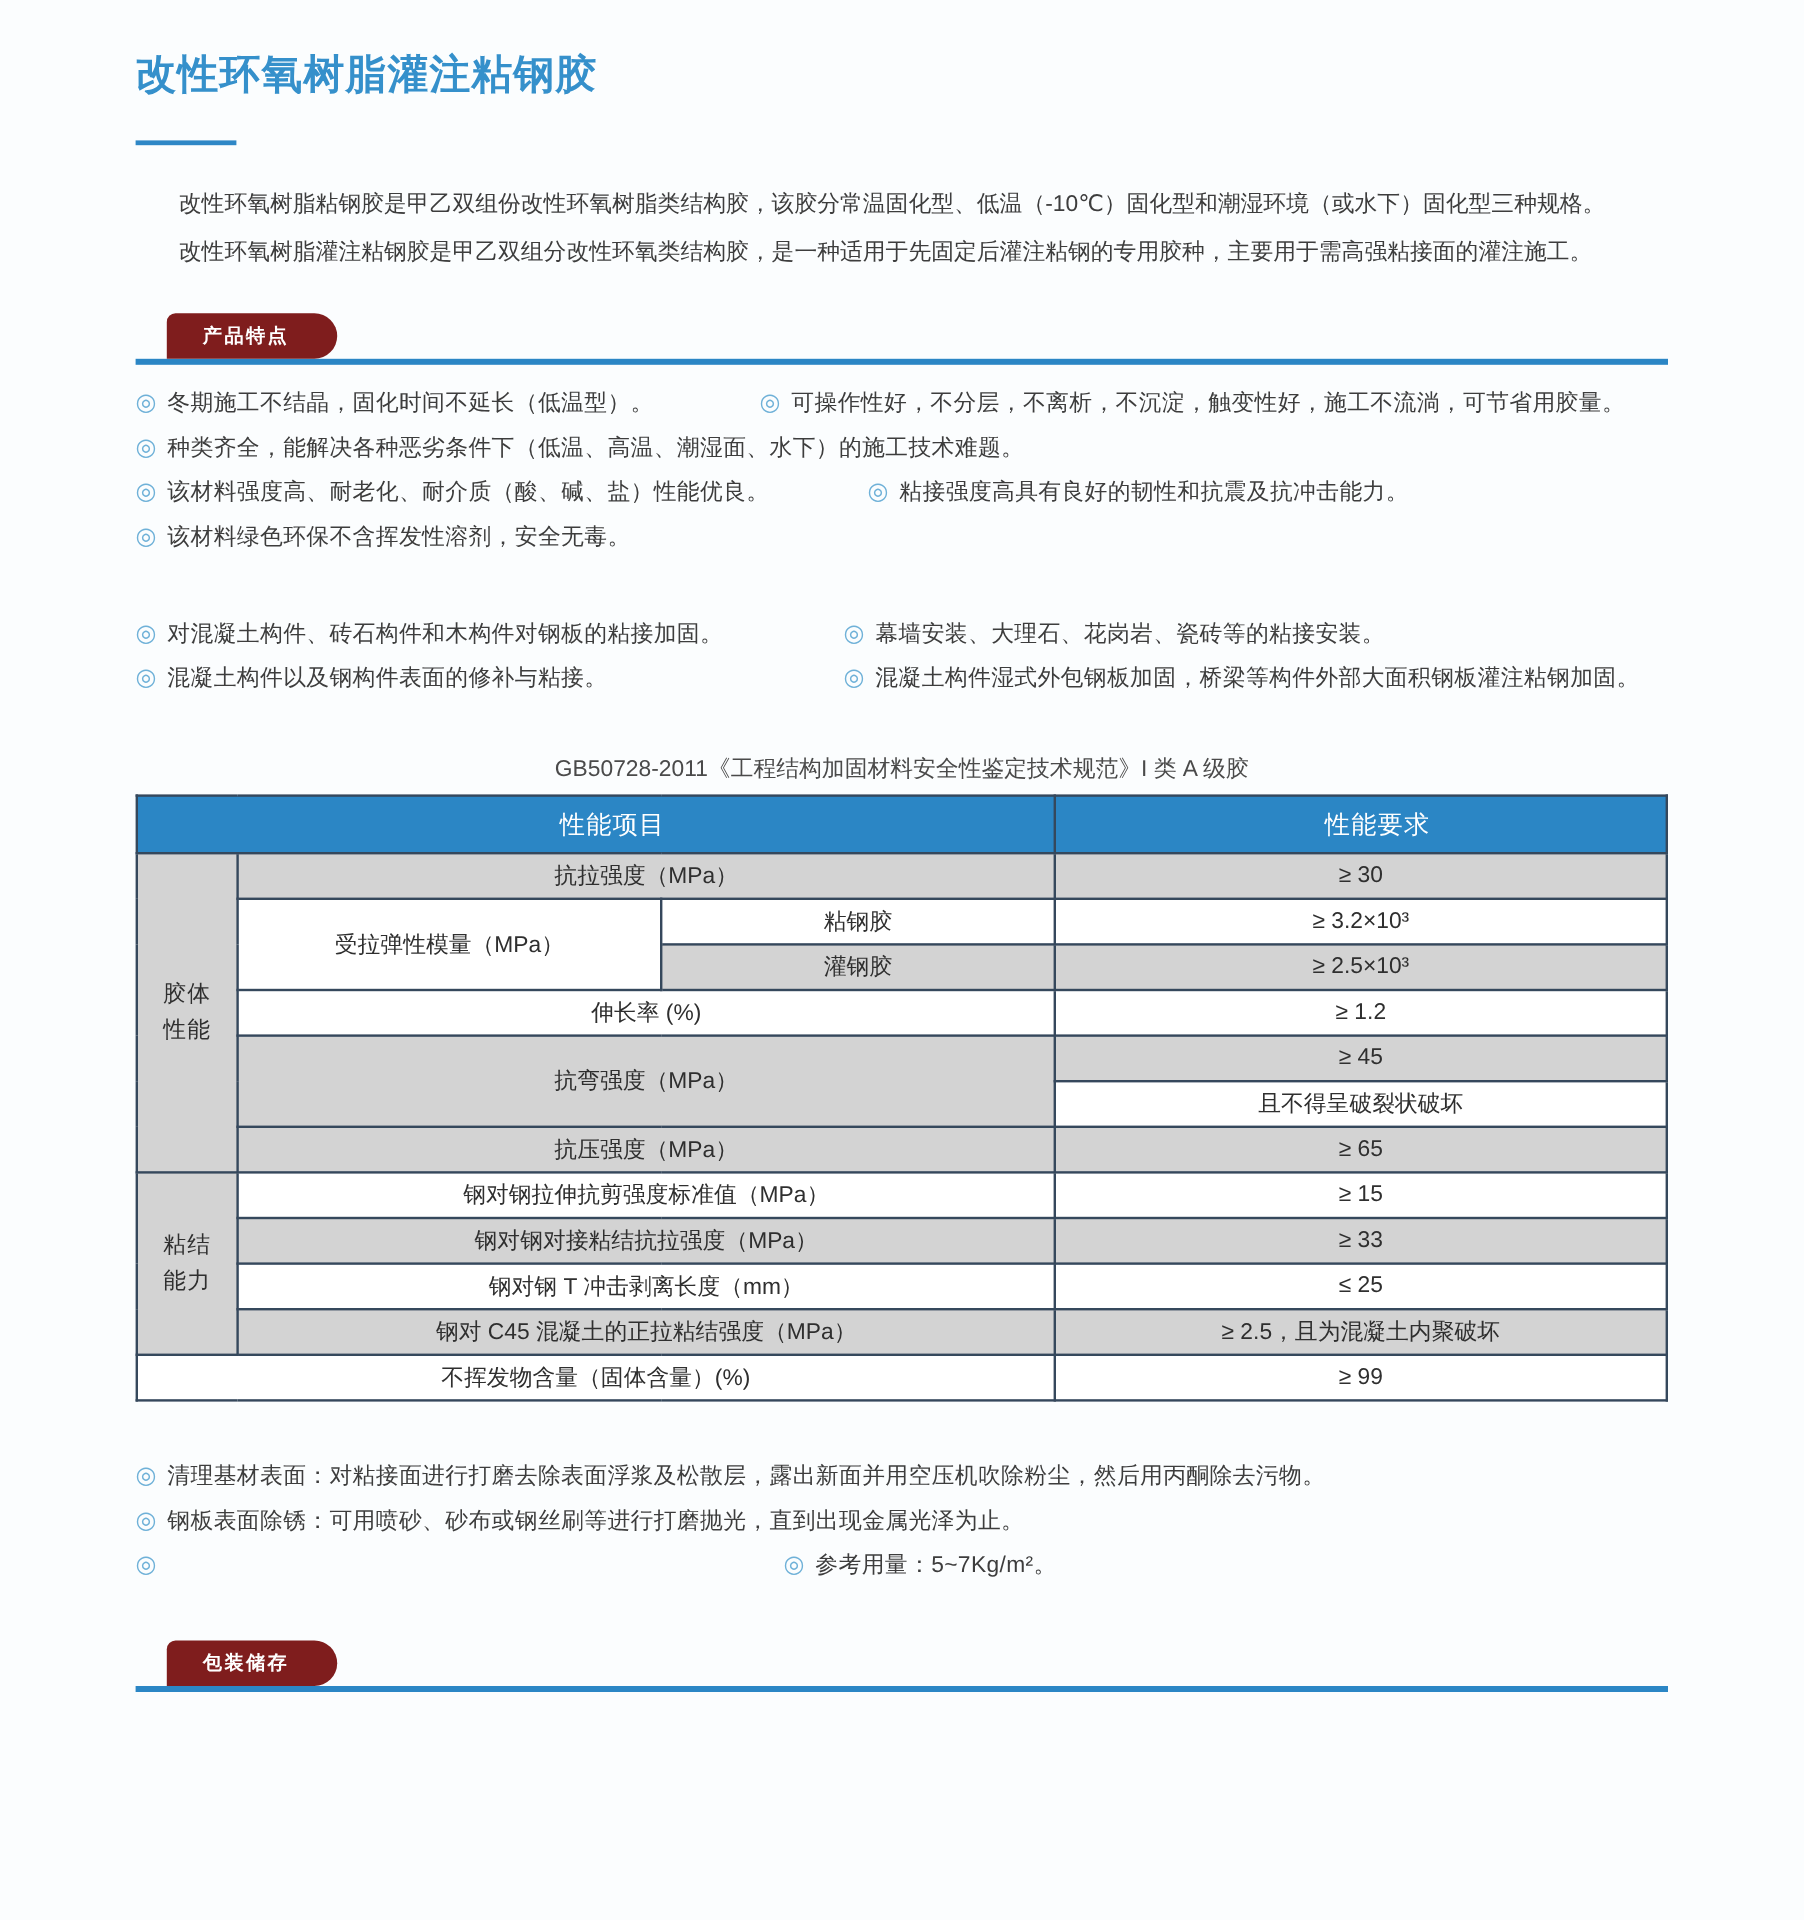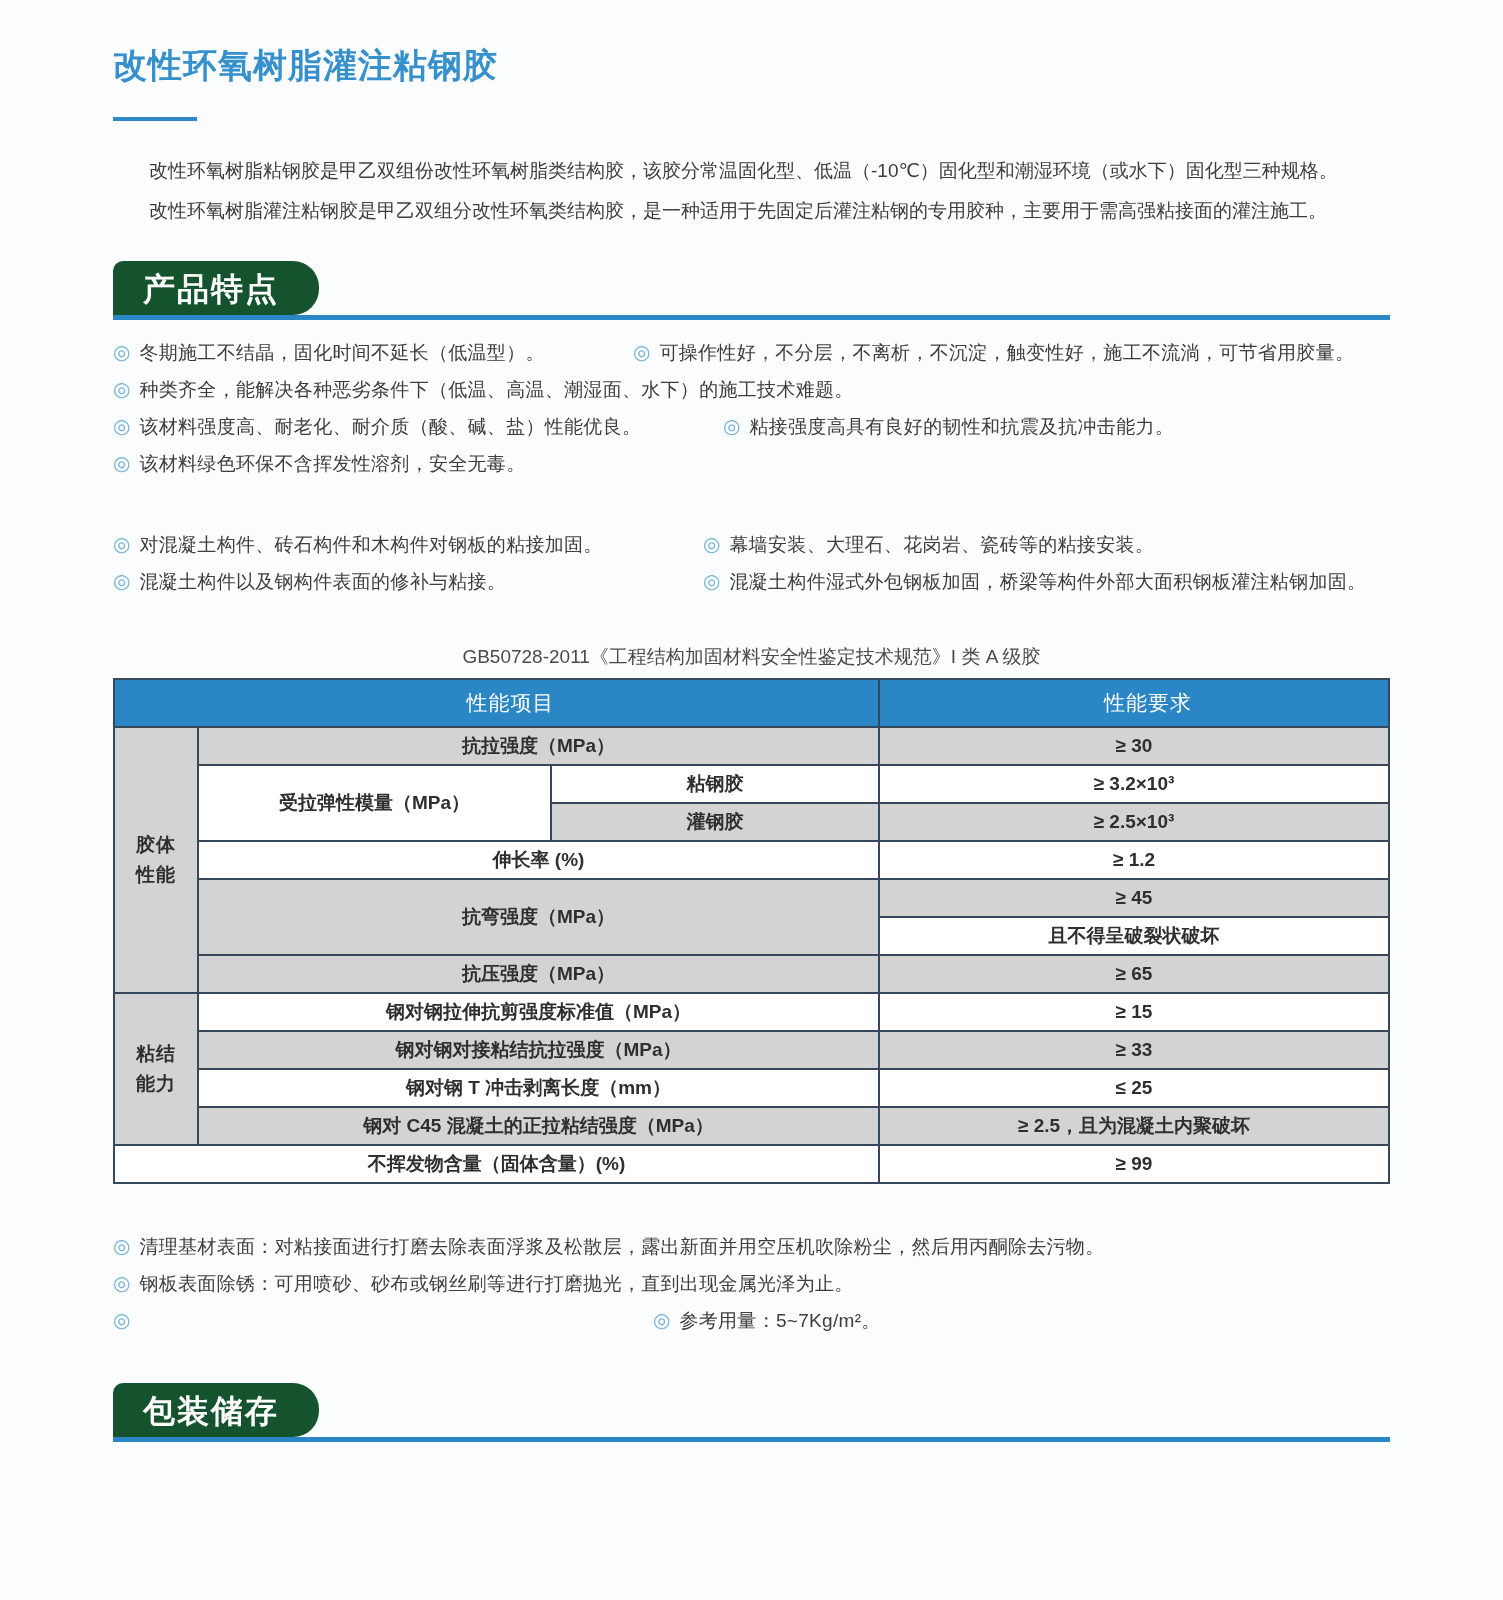--- a/index.html
+++ b/index.html
@@ -8,36 +8,37 @@
     background:#fbfdfe;
     font-family:"Liberation Sans","DejaVu Sans",sans-serif;
     color:#3a3a3a;
     overflow:hidden;
   }
   .container{width:1277px;margin:0 auto;padding-top:20px;}
 
   
   .page-title{
     font-size:34px;font-weight:bold;color:#3590cb;
-    letter-spacing:1px;line-height:1.3;
+    letter-spacing:1px;line-height:1.3;font-family:Liberation Mono, monospace;
   }
   .title-underline{width:84px;height:4px;background:#2e87c6;margin-top:30px;}
 
   
   .intro{margin-top:30px;padding-left:36px;font-size:19px;line-height:40px;color:#3d3d3d;}
   .intro p{margin:0;white-space:nowrap;}
 
   
   .sec-head{border-bottom:5px solid #2b86c5;margin-top:30px;line-height:0;}
   .sec-tab{
-    display:inline-block;background:#14532d;color:#ffffff;
-    font-size:32px;font-weight:bold;line-height:1;
+    display:inline-block;background:#7f1d1d;color:#ffffff;
+    font-size:16px;font-weight:bold;line-height:1;
     padding:12px 40px 10px 30px;
     border-radius:10px 26px 26px 0;
     letter-spacing:2px;
+    margin-left:26px;
   }
 
   
   .bullets{margin-top:14px;}
   .b-row{display:flex;align-items:flex-start;}
   .b-col{display:flex;align-items:flex-start;line-height:37px;font-size:19px;}
   .b-ic{color:#6fb1d8;font-size:20px;margin-right:9px;line-height:37px;}
   .b-tx{color:#3d3d3d;letter-spacing:0.3px;}
   #sec-features .row-0 .col-0{width:520px;flex:none;}
   #sec-features .row-2 .col-0{width:610px;flex:none;}
@@ -50,21 +51,21 @@
   .perf-table-wrap{margin-top:8px;}
   table{width:100%;border-collapse:collapse;table-layout:fixed;}
   col.c0{width:84px;} col.c1{width:353px;} col.c2{width:328px;}
   th{
     background:#2b86c5;color:#ffffff;font-size:21px;font-weight:normal;
     height:44px;border:2px solid #35485c;letter-spacing:1px;padding-left:29px;
   }
   td{
     text-align:center;vertical-align:middle;
     font-size:19px;color:#2f2f2f;height:34px;
-    border:2px solid #35485c;padding:1px 6px;font-weight:bold;
+    border:2px solid #35485c;padding:1px 6px;
   }
   td.bg-g{background:#d3d3d3;}
   td.bg-w{background:#ffffff;}
   td.group{word-break:break-all;padding:12px 16px;line-height:1.6;letter-spacing:1px;}
 
   .sec-gap{margin-top:44px;}
 </style>
 </head>
 <body>
 

